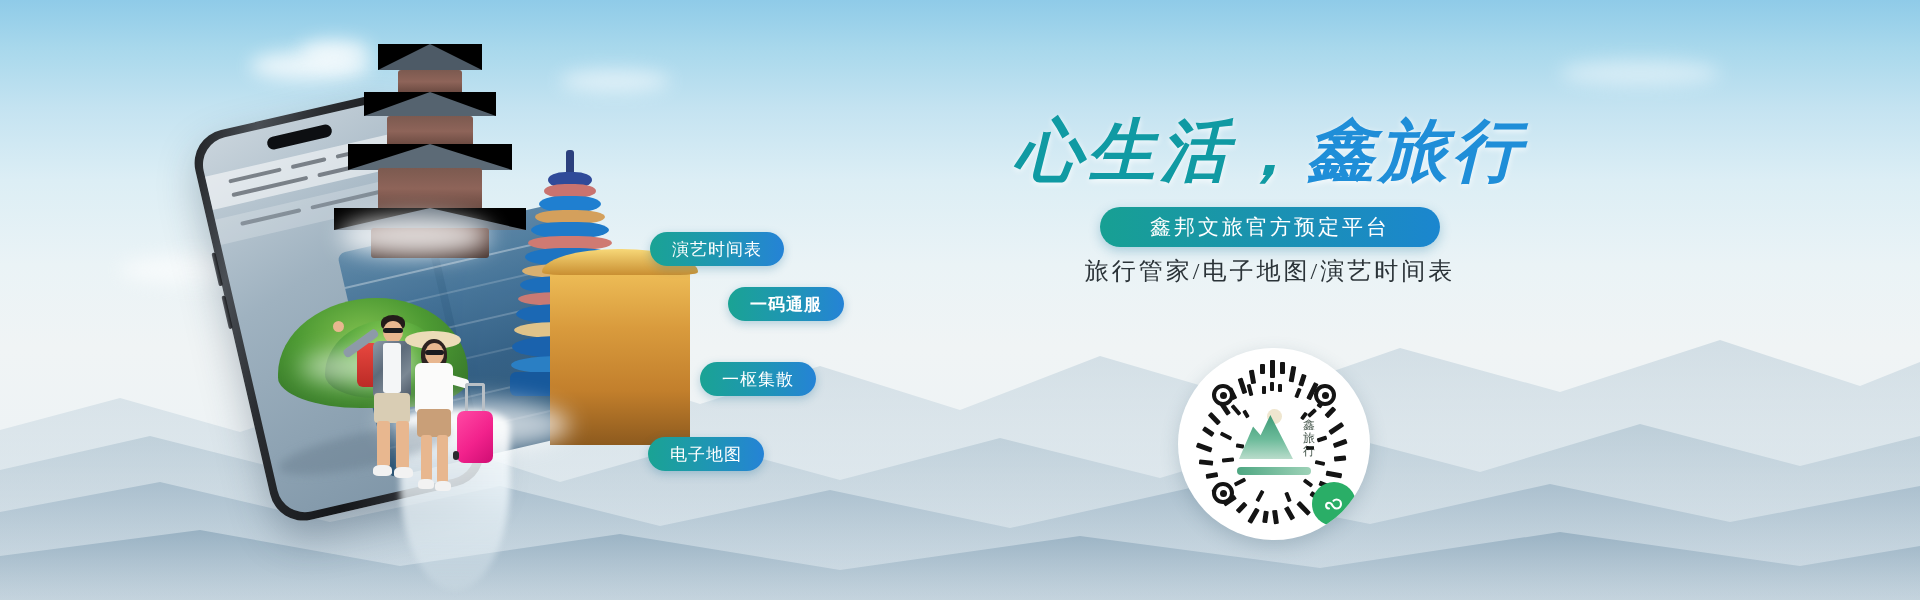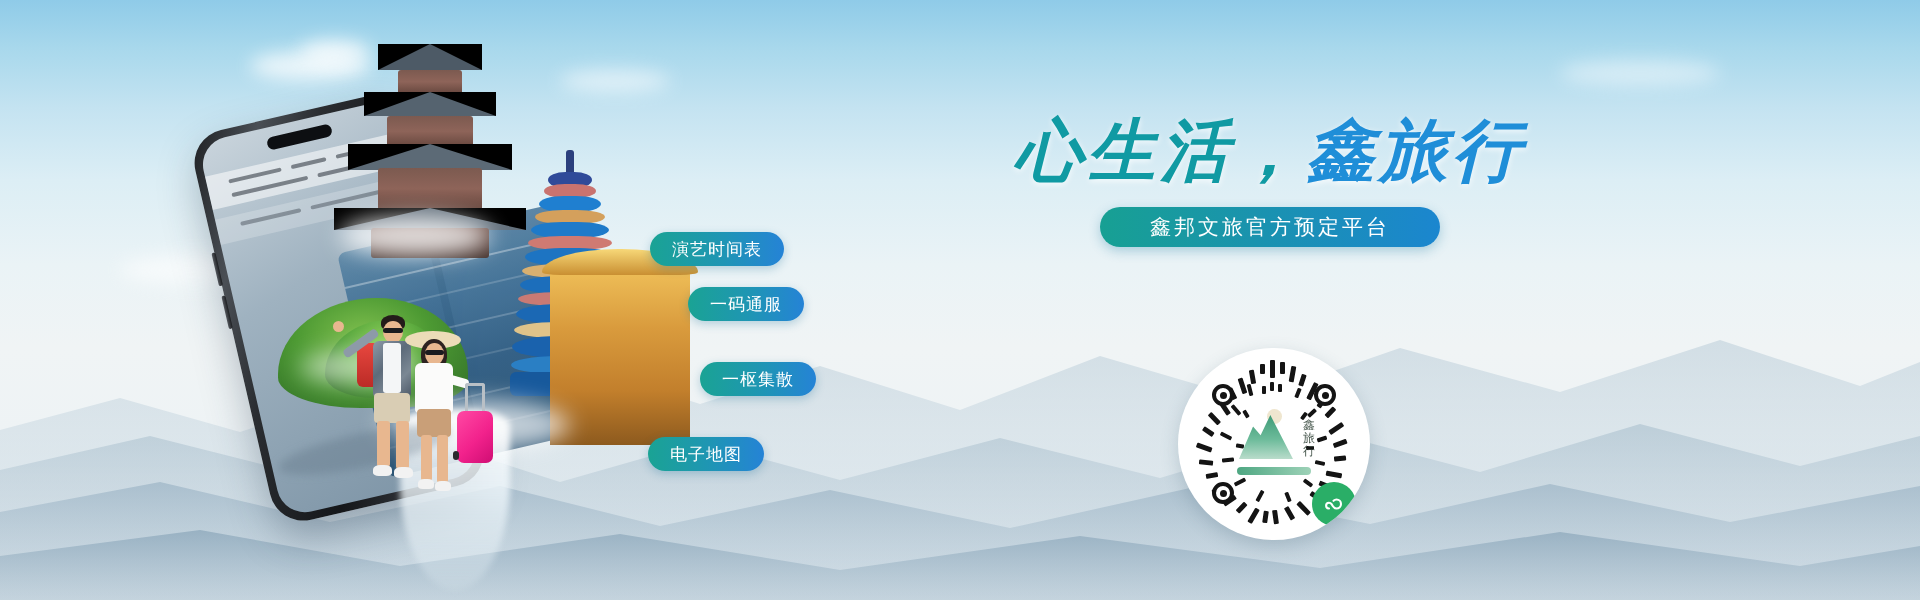--- a/index.html
+++ b/index.html
@@ -213,21 +213,21 @@
     border-radius: 18px;
     color: #ffffff;
     font-size: 17px;
     letter-spacing: 1px;
     white-space: nowrap;
     background: linear-gradient(90deg,#1aa394 0%,#1f95b5 55%,#2583d6 100%);
     box-shadow: 0 3px 10px rgba(25,110,150,.28);
     cursor: pointer;
   }
   .pill-1 { left: 650px; top: 232px; }
-  .pill-2 { left: 688px; top: 287px; }
+  .pill-2 { left: 728px; top: 287px; font-weight: bold; }
   .pill-3 { left: 700px; top: 362px; justify-content: center; }
   .pill-4 { left: 648px; top: 437px; }
 
   
   .copy { position: absolute; left: 1010px; top: 78px; width: 520px; text-align: center; margin-top: 39px; }
 
   .headline {
     font-family: "Liberation Serif", "DejaVu Serif", serif;
     font-size: 68px;
     font-weight: bold;
@@ -501,20 +501,21 @@
 
   <div class="copy">
     <div class="headline">
       <span class="hl-a">心生活</span><span class="hl-comma">，</span><span class="hl-b">鑫旅行</span>
     </div>
 
     <div class="badge">
       <span>鑫邦文旅官方预定平台</span>
     </div>
 
+    <div class="svc second">旅行管家/电子地图/演艺时间表</div>
   </div>
 
   <div class="qr-wrap">
     <div class="qr-disc">
       <svg width="192" height="192" viewBox="0 0 192 192">
         <g fill="#141414">
           <rect x="92" y="12" width="5" height="18" rx="1"></rect>
           <rect x="102" y="14" width="5" height="12" rx="1"></rect>
           <rect x="82" y="16" width="5" height="10" rx="1"></rect>
           <rect x="112" y="18" width="5" height="16" rx="1" transform="rotate(10 114 26)"></rect>

